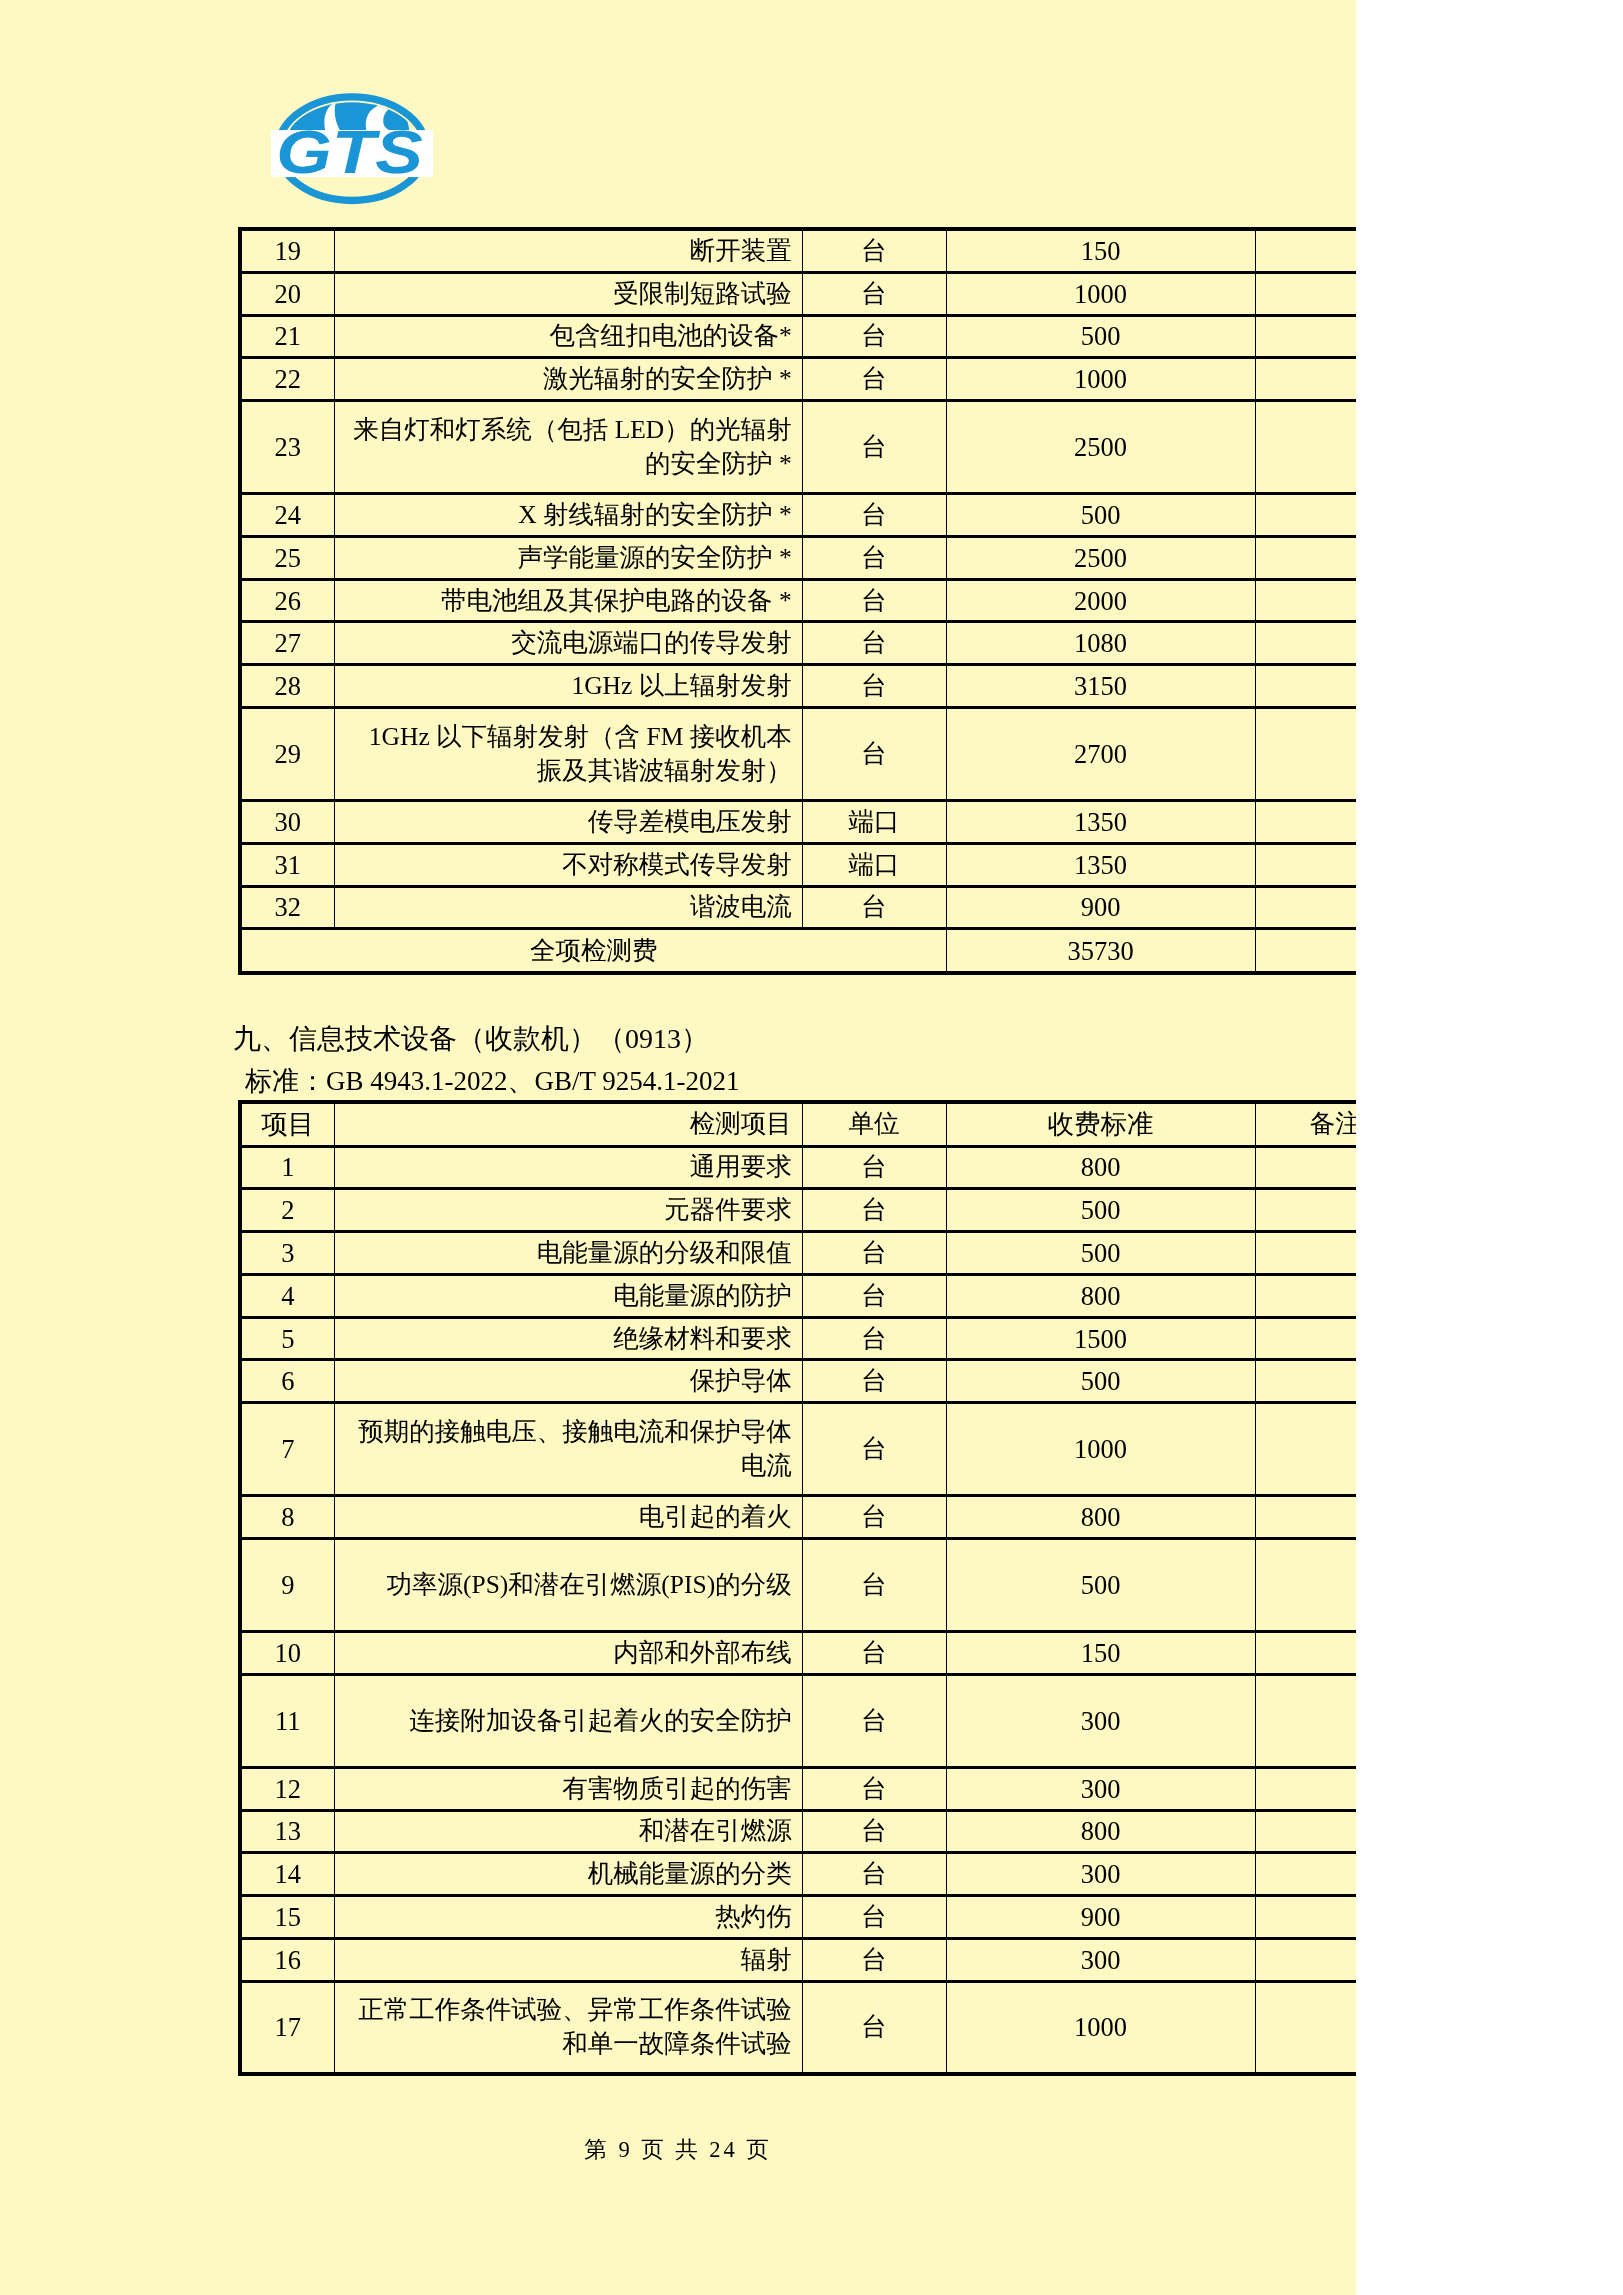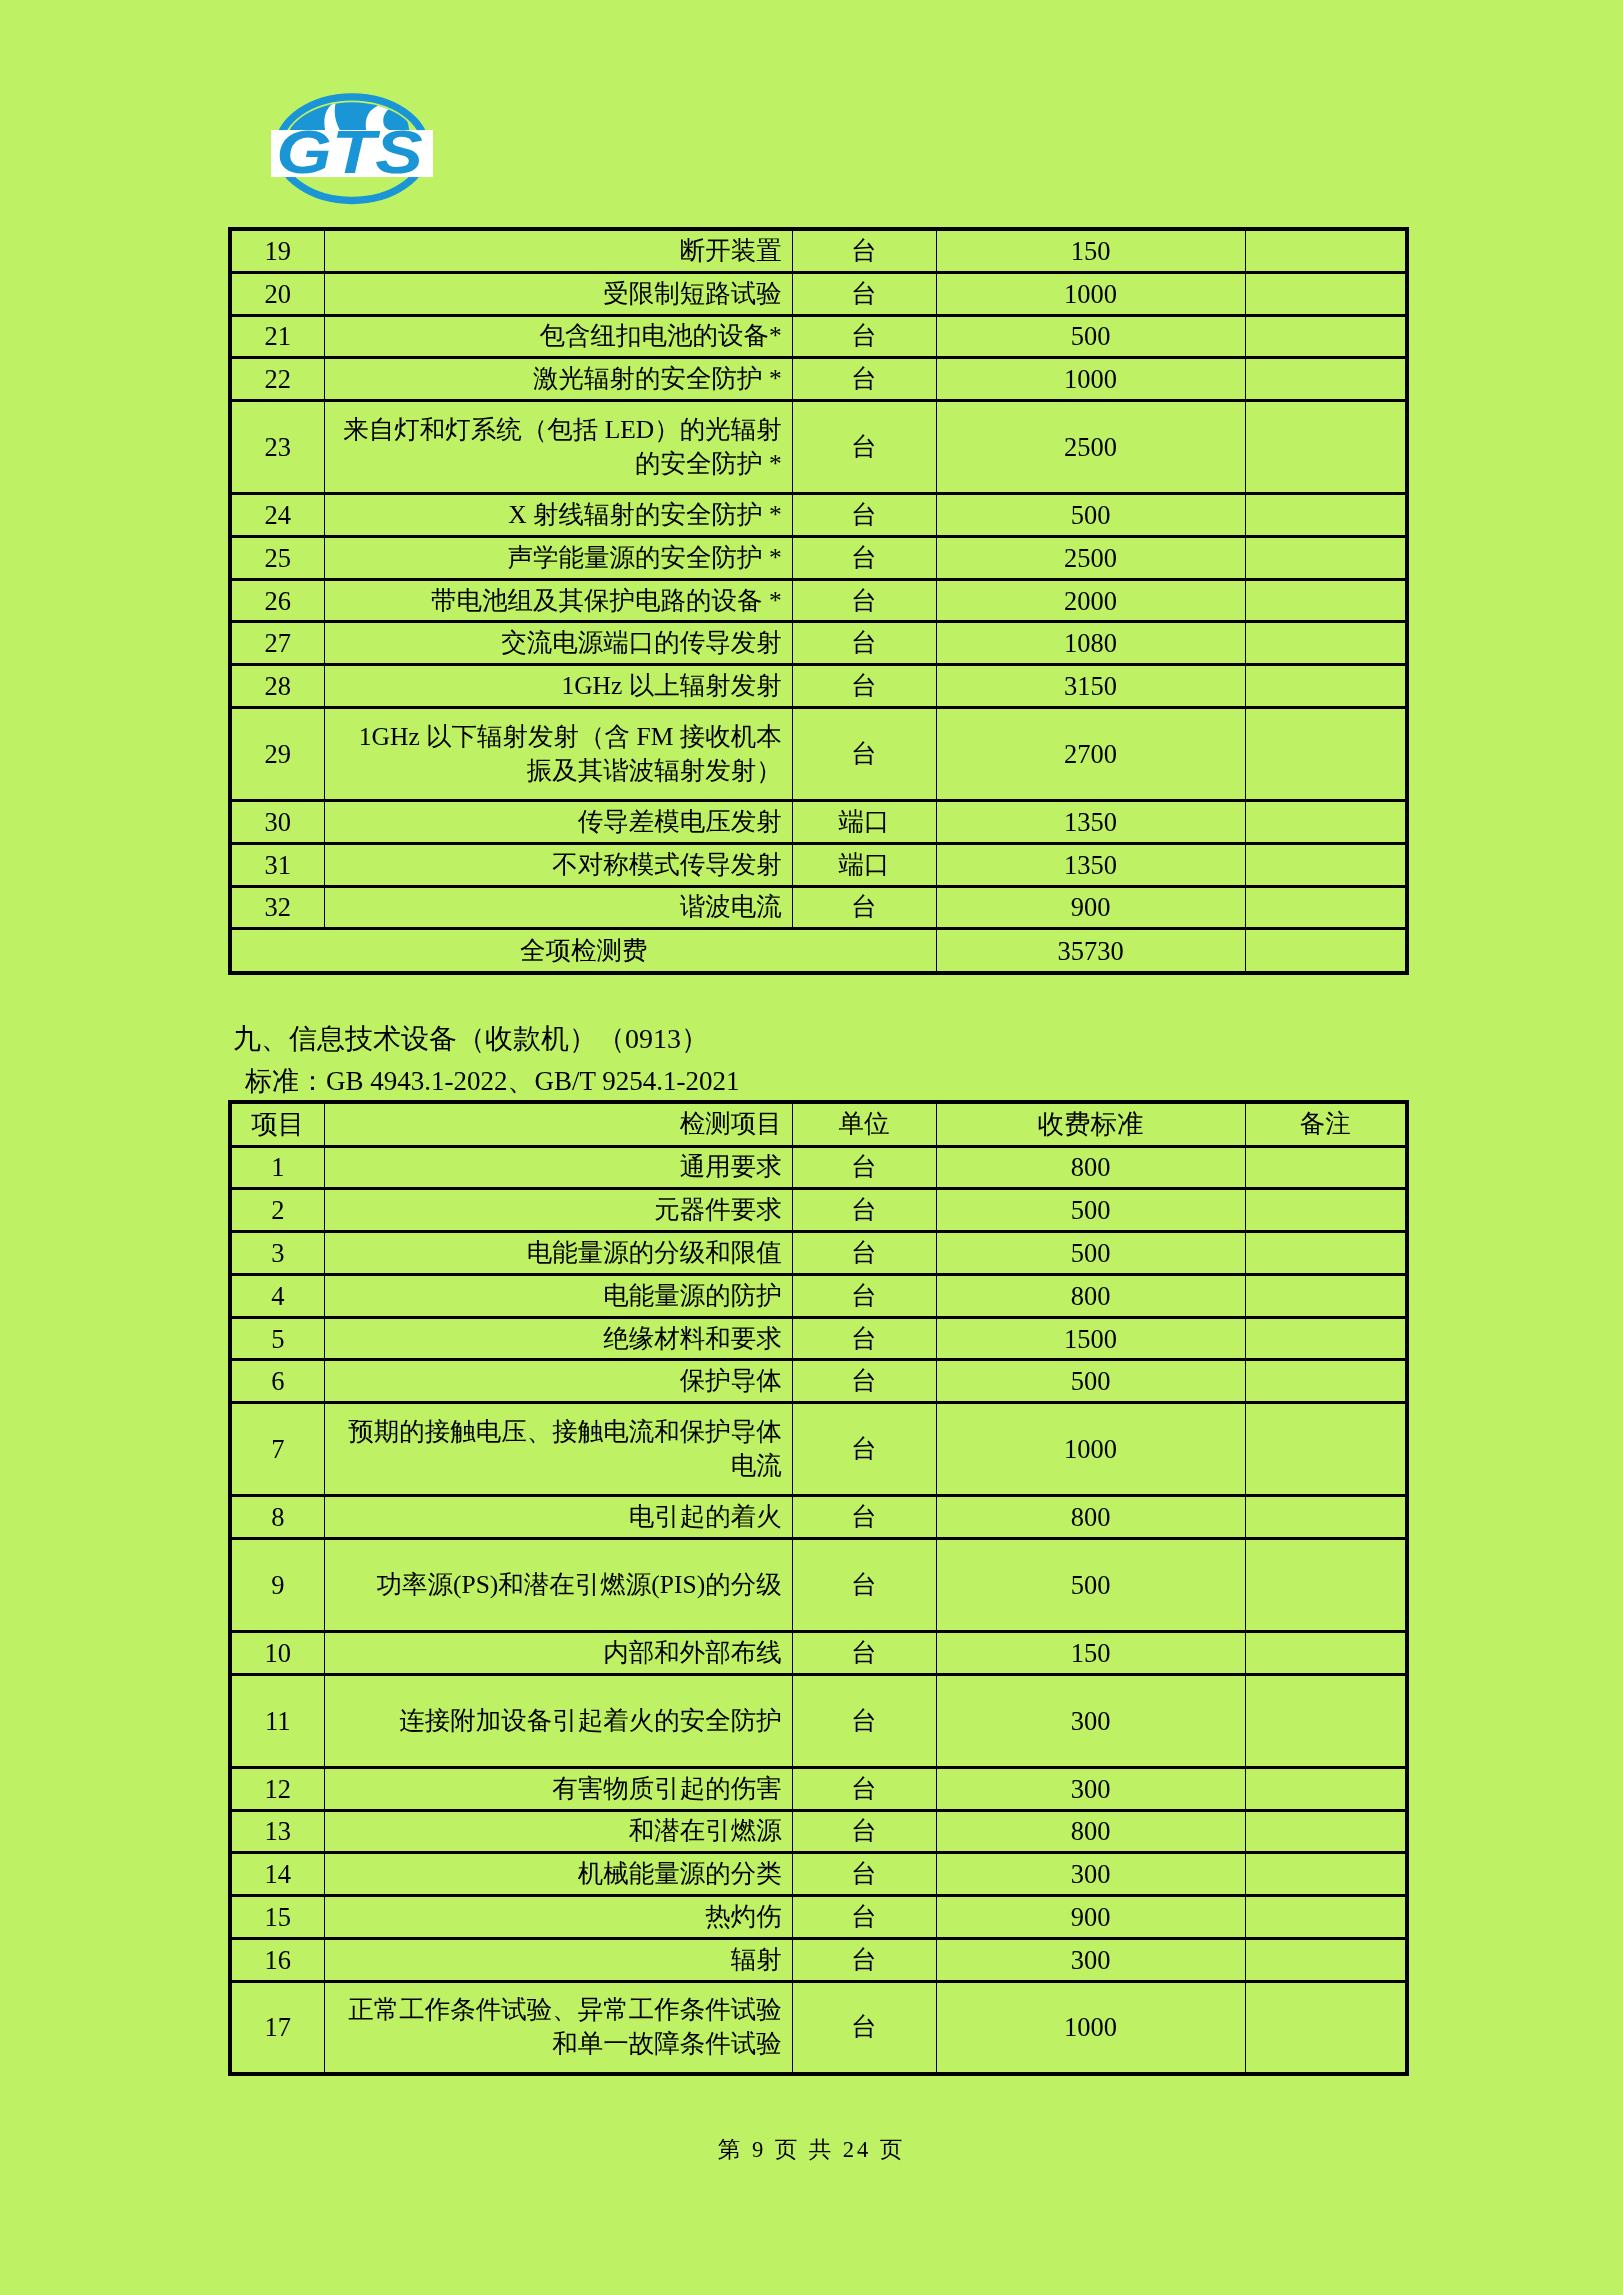--- a/index.html
+++ b/index.html
@@ -1,34 +1,34 @@
 <!DOCTYPE html>
 <html style="font-size:7.9px"><head>
 <meta charset="utf-8">
 <style>
   html,body{margin:0;padding:0;background:#ffffff;}
   .page{
     position:relative;
-    width:1623px;
+    width:1356px;
     height:2295px;
-    background:#bef264;
+    background:#fef9c3;
     font-family:"Liberation Serif","DejaVu Serif",serif;
     color:#000;
     overflow:hidden;
   }
   
   .logo{position:absolute;left:271px;top:91px;width:162px;height:132px;}
   .company-name{
     position:absolute;left:467px;top:124px;
     font-size:50px;line-height:1.05;font-weight:600;
     letter-spacing:1px;white-space:nowrap;
   }
   
   table.fee{
-    position:absolute;left:228px;width:1177px;
+    position:absolute;left:238px;width:1177px;
     border-collapse:collapse;table-layout:fixed;
     border:4.9px solid #000;
   }
   #t1{top:227px;}
   #t2{top:1100px;}
   td,th{
     border-left:1.5px solid #000;border-right:1.5px solid #000;
     border-top:3.4px solid #000;border-bottom:3.4px solid #000;
     padding:0;font-weight:normal;font-size:25.5px;line-height:34px;
     vertical-align:middle;overflow:hidden;

